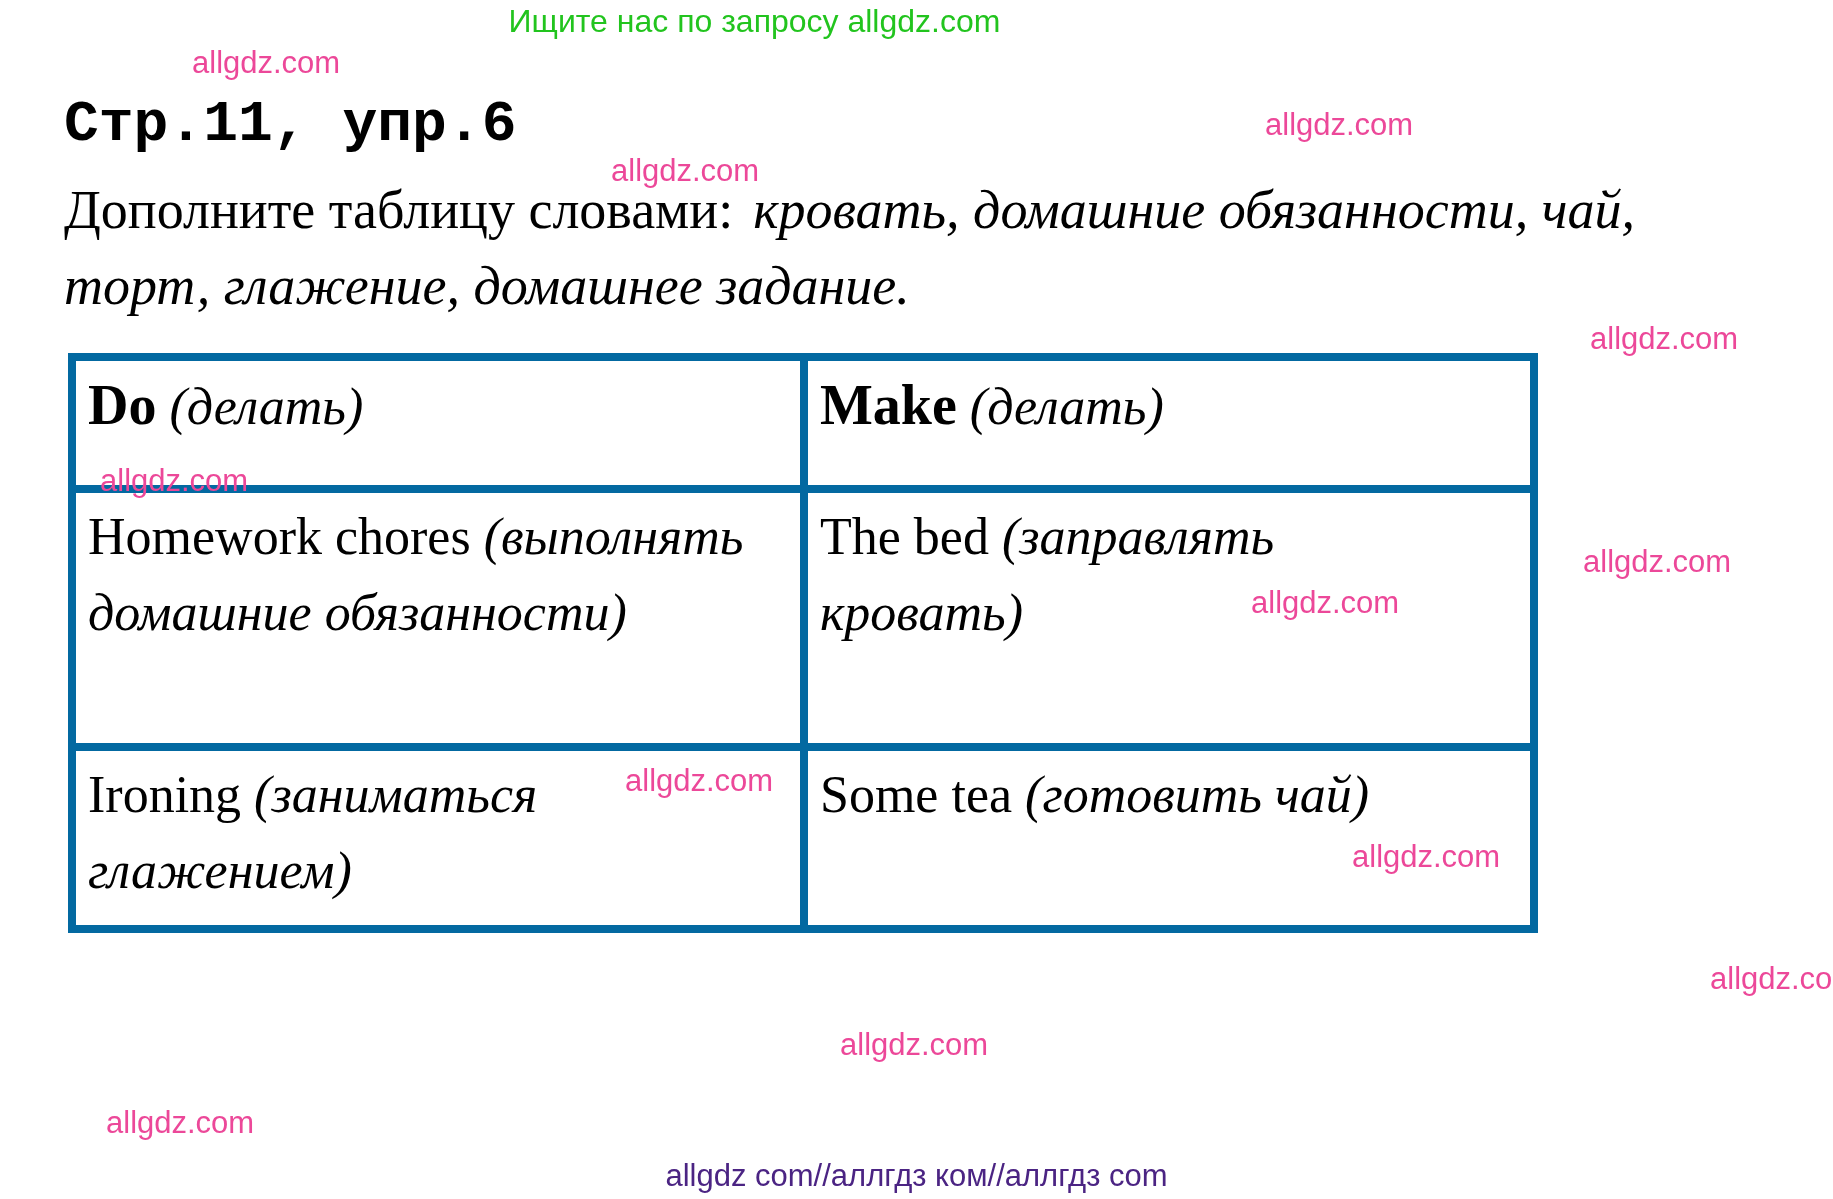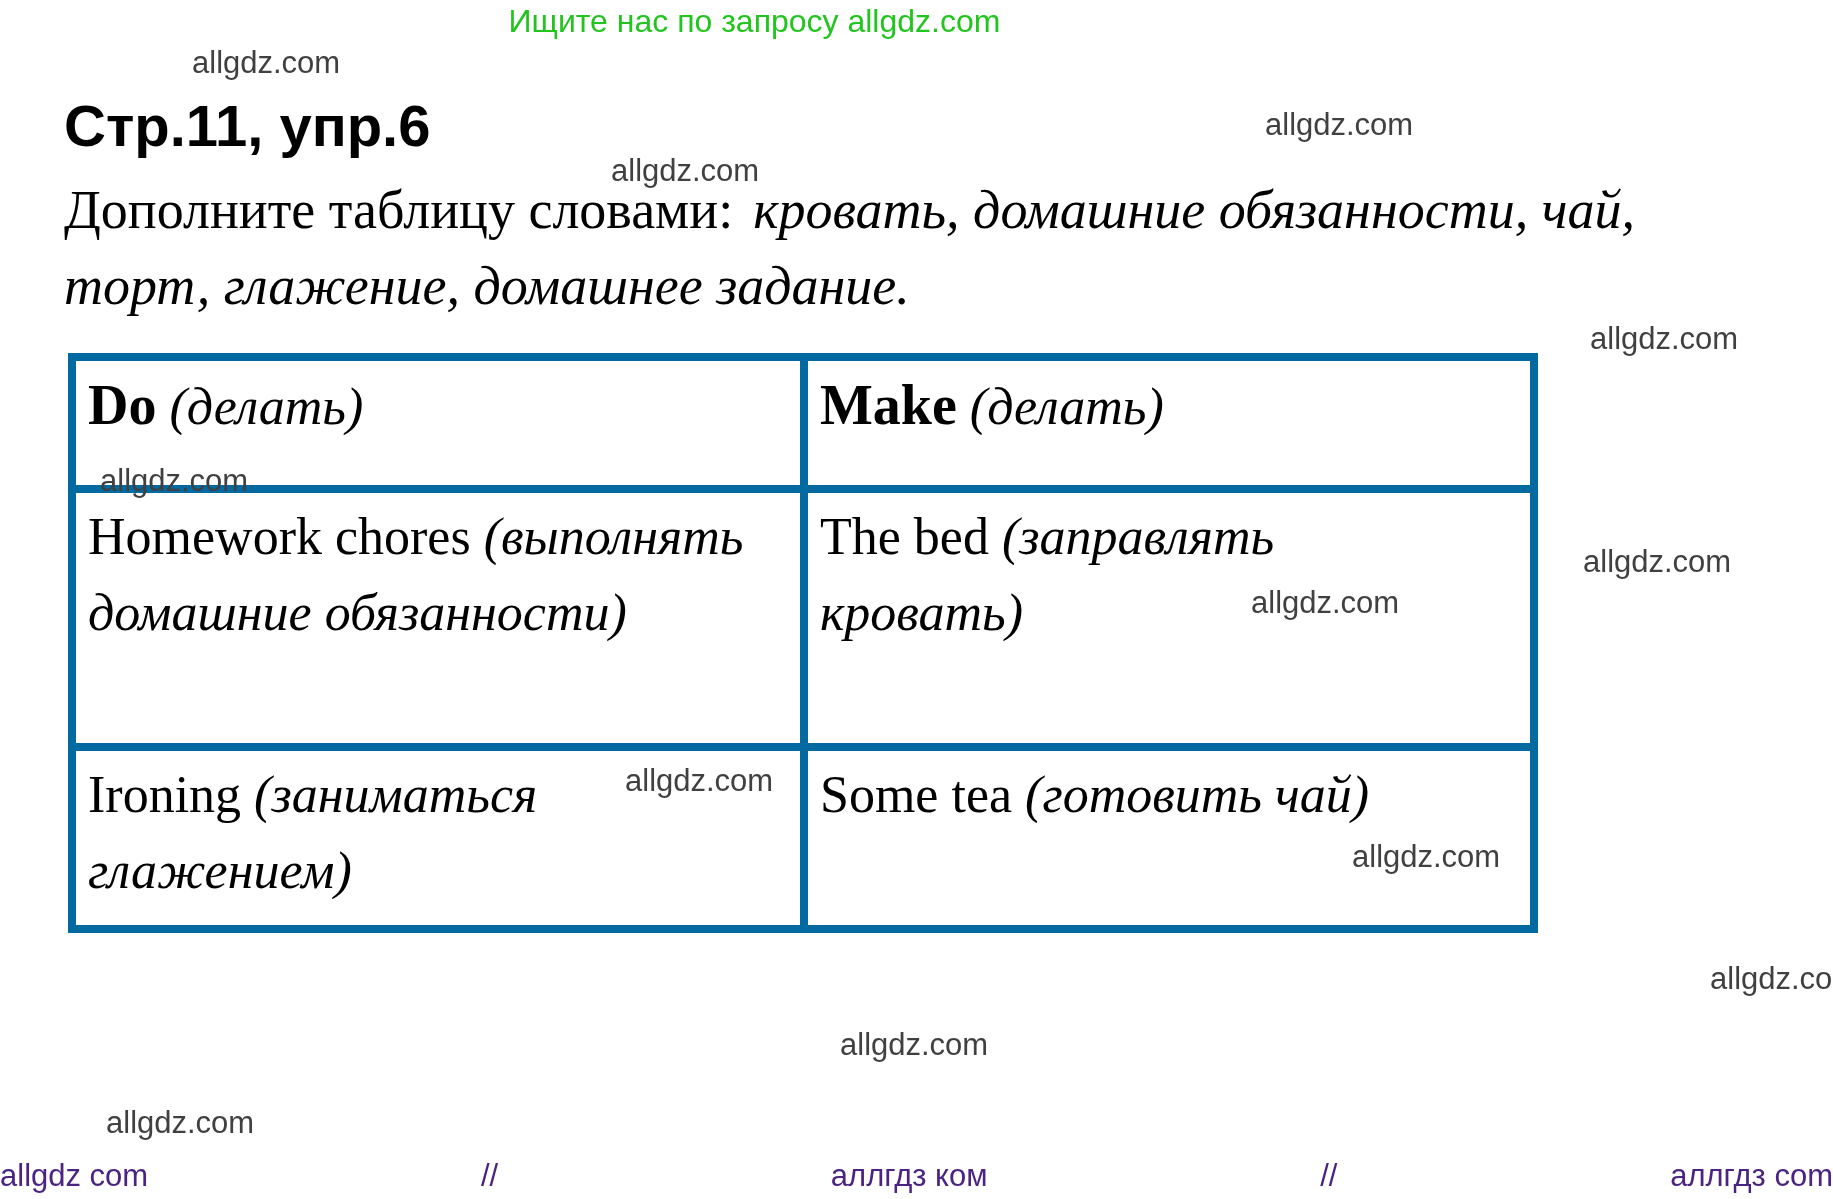--- a/index.html
+++ b/index.html
@@ -17,41 +17,41 @@
     text-align:center;
     font-family:"Liberation Sans",sans-serif;
     font-size:32px;line-height:36px;
     color:#22c41e;
   }
   
   .watermark{
     position:absolute;
     font-family:"Liberation Sans",sans-serif;
     font-size:31px;line-height:34px;
-    color:#404040;
+    color:#ec4899;
     z-index:5;
     white-space:nowrap;
   }
   .w1{left:192px;top:46px;}
   .w2{left:1265px;top:108px;}
   .w3{left:611px;top:154px;}
   .w4{left:1590px;top:322px;}
   .w5{left:100px;top:464px;}
   .w6{left:1251px;top:586px;}
   .w7{left:1583px;top:545px;}
   .w8{left:625px;top:764px;}
   .w9{left:1352px;top:840px;}
   .w10{left:840px;top:1028px;}
   .w11{left:1710px;top:962px;}
   .w12{left:106px;top:1106px;}
   
   .heading{
     position:absolute;left:64px;top:92px;
     font-size:58px;font-weight:bold;
-    font-family:Liberation Sans, sans-serif;
+    font-family:Liberation Mono, monospace;
     white-space:nowrap;
   }
   
   .instruction{
     position:absolute;left:64px;top:172px;width:1769px;
     font-size:54px;line-height:76px;
     font-family:"Liberation Serif",serif;
   }
   .instruction .lead{font-style:normal;margin-right:20px;}
   .italic{font-style:italic;}
@@ -74,21 +74,21 @@
   tr.r-head{height:132px;}
   tr.r-1{height:258px;}
   tr.r-2{height:182px;}
   tr.r-3{height:183px;}
   .term{font-style:normal;}
   .r-head .term{font-weight:bold;font-size:56px;}
   .trans{font-style:italic;}
   
   .footer{
     position:absolute;left:0;top:1158px;width:1833px;
-    display:flex;justify-content:space-between;align-items:baseline;
+    display:flex;justify-content:center;align-items:baseline;
     font-family:"Liberation Sans",sans-serif;
     font-size:31px;
     color:#4b2483;
   }
 </style>
 </head>
 <body>
 
 <div class="banner">Ищите нас по запросу allgdz.com</div>
 

